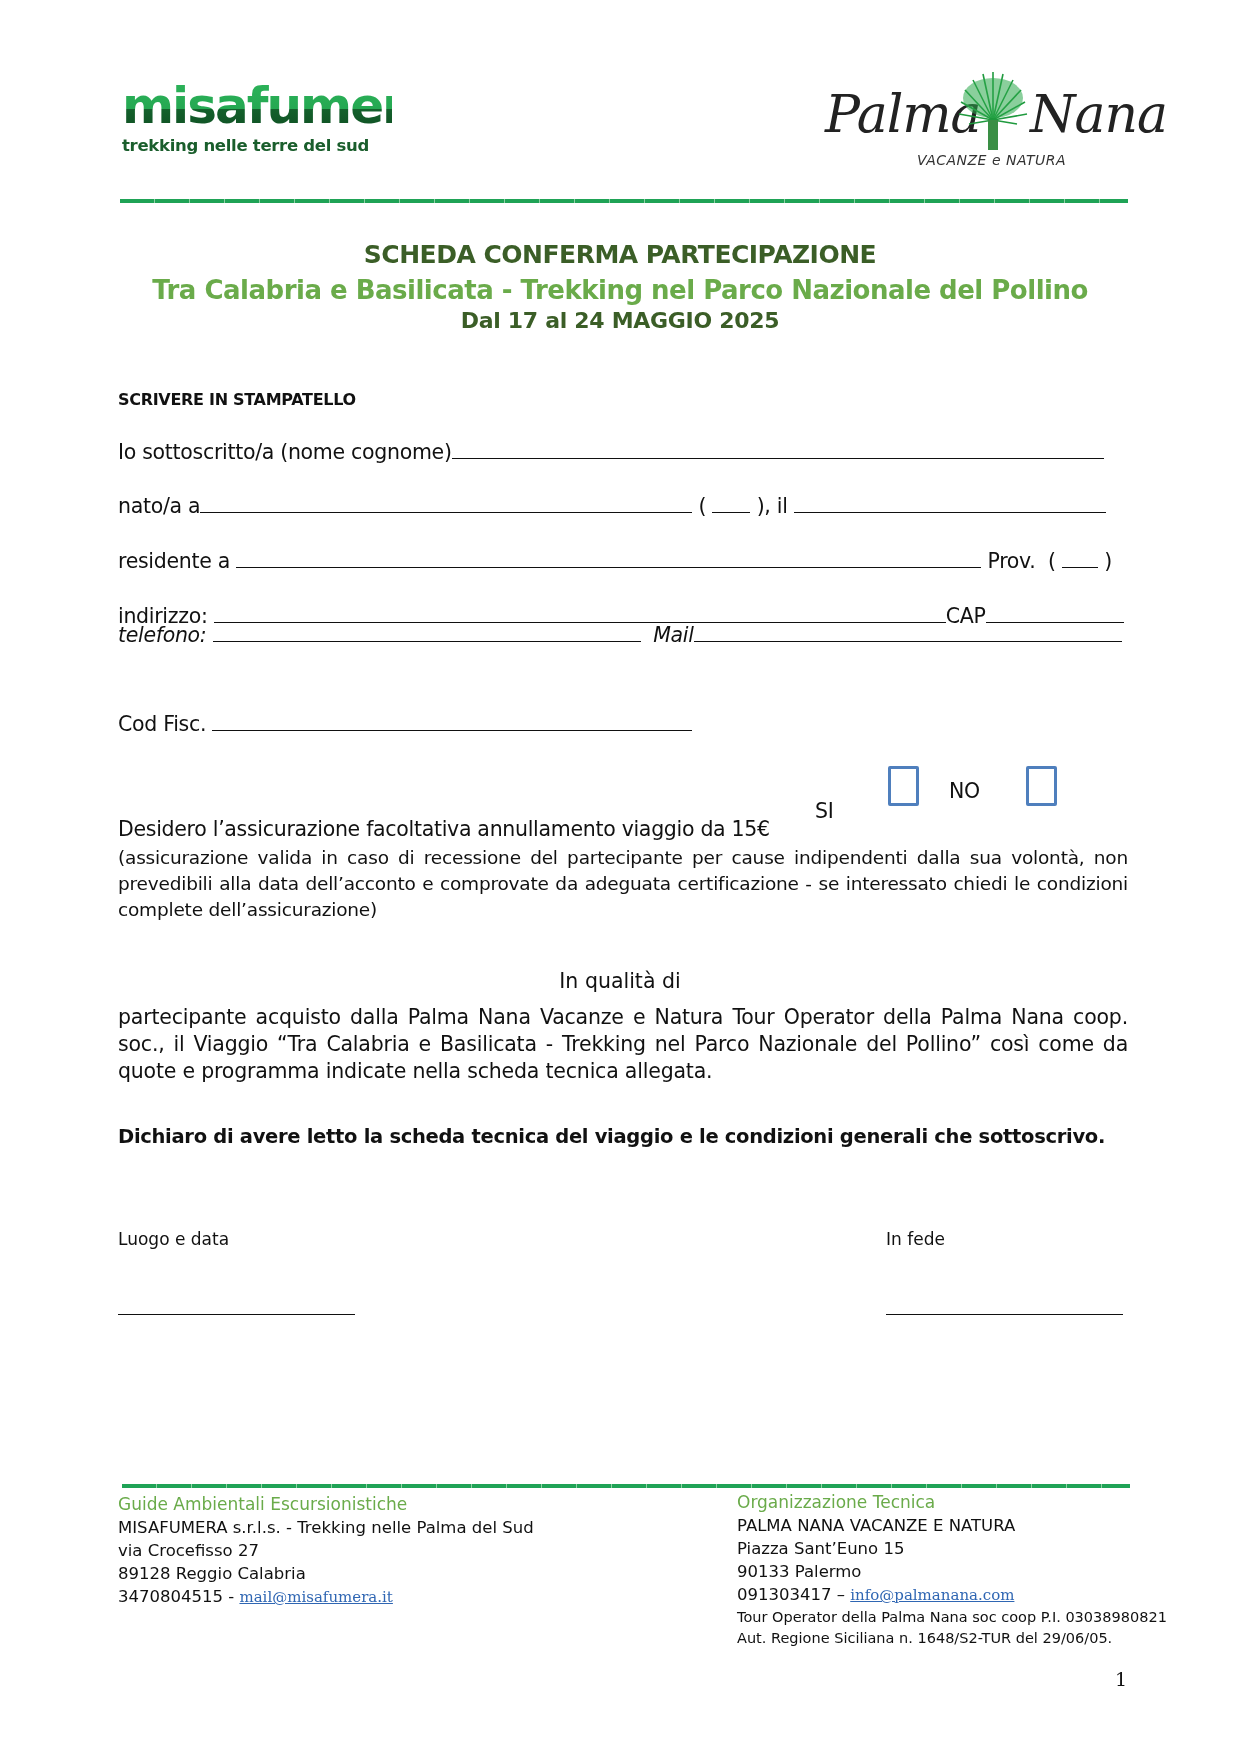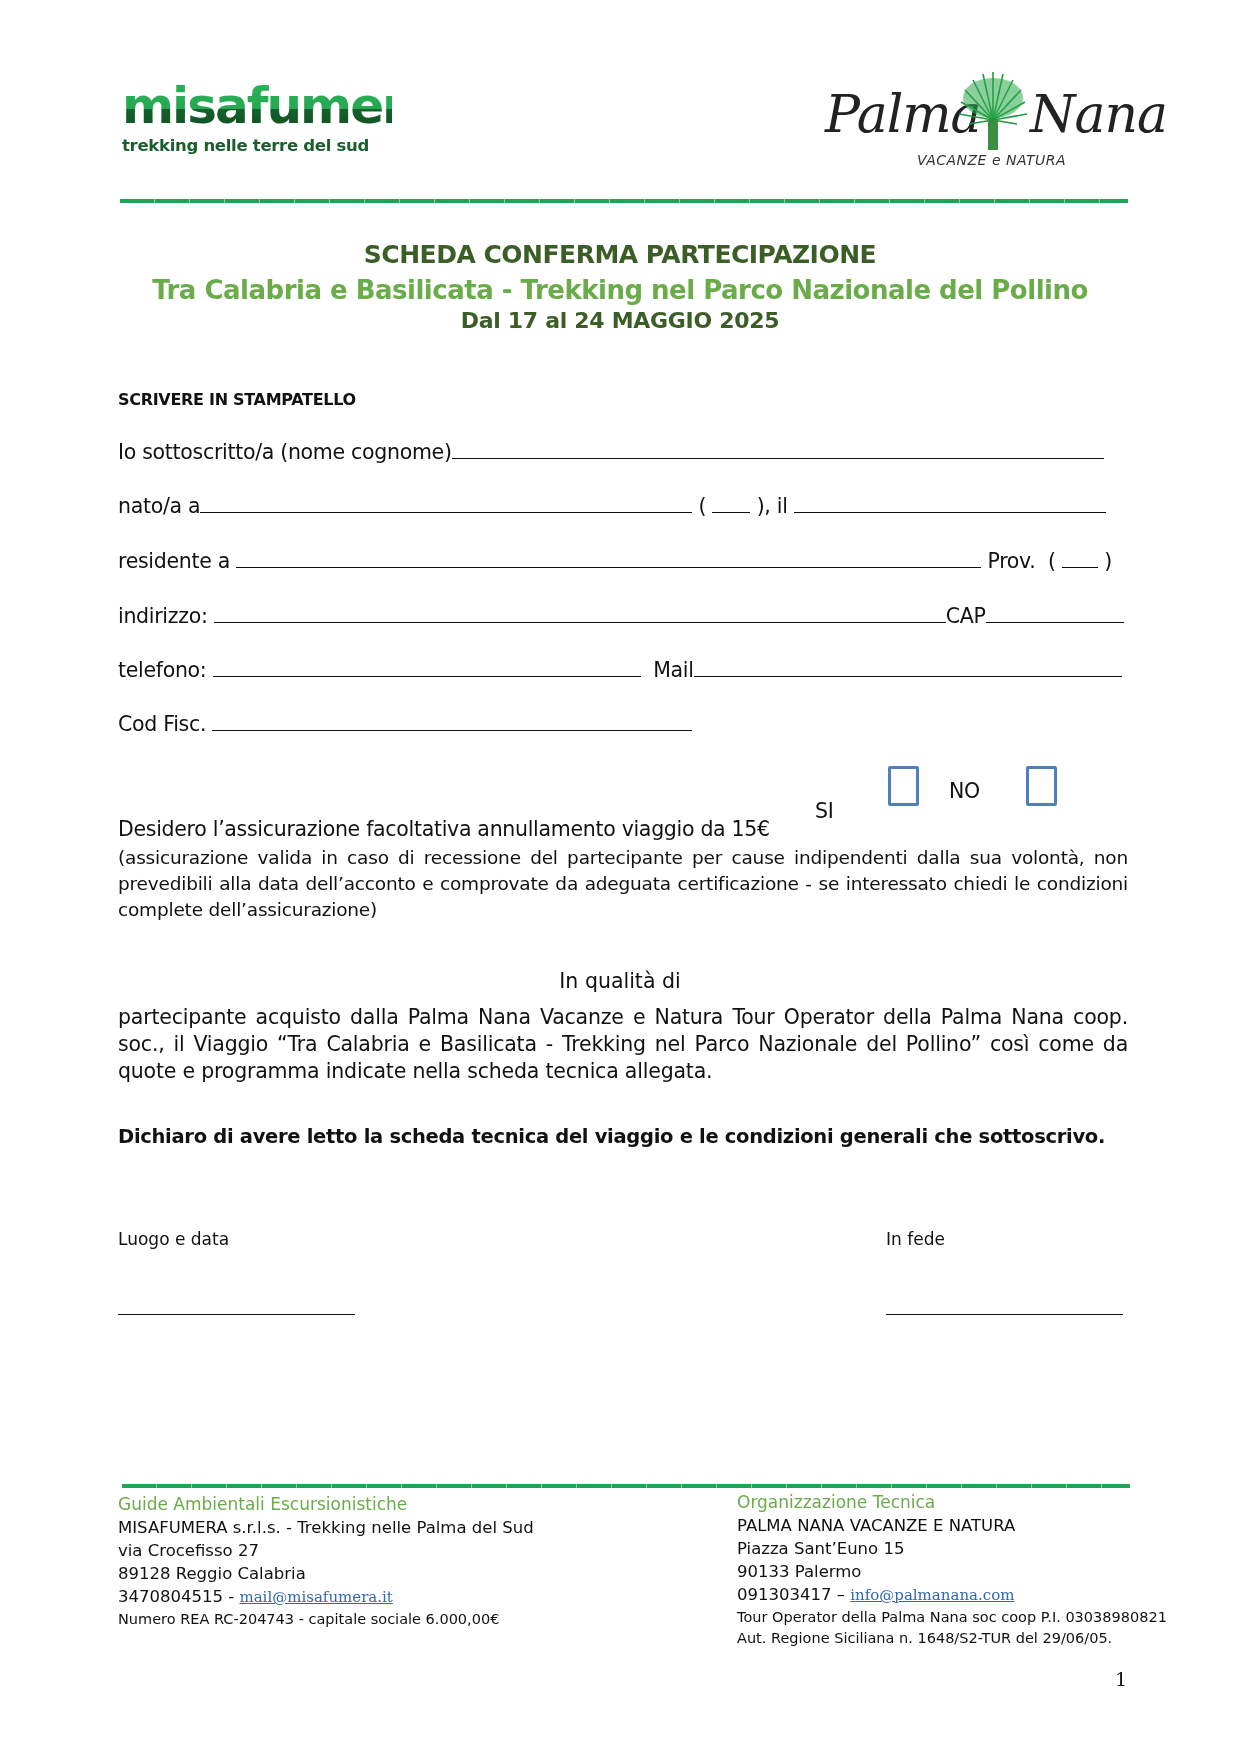--- a/index.html
+++ b/index.html
@@ -99,21 +99,21 @@
   &nbsp;<span>(</span>
   <span class="fill" style="width:36px;"></span>
   <span>)</span>
 </div>
 
 <div class="abs row" style="top:604px;">
   <span>indirizzo:</span>
   <span class="fill" style="width:732px;"></span><span>CAP</span><span class="fill" style="width:138px;"></span>
 </div>
 
-<div class="abs row" style="top:658px;">
+<div class="abs row" style="top:623px;font-style:italic;">
   <span>telefono:</span>
   <span class="fill" style="width:428px;"></span>
   &nbsp;<span>Mail</span><span class="fill" style="width:428px;"></span>
 </div>
 
 <div class="abs row" style="top:712px;">
   <span>Cod Fisc.</span>
   <span class="fill" style="width:480px;"></span>
 </div>
 
@@ -137,21 +137,20 @@
 <div class="abs sig-line" style="left:886px; top:1314px; width:237px;"></div>
 
 <div class="abs green-rule" style="left:122px; top:1484px; width:1008px;"></div>
 
 <div class="abs foot" style="left:118px; top:1493px; width:520px;">
   <div class="head">Guide Ambientali Escursionistiche</div>
   <div>MISAFUMERA s.r.l.s. - Trekking nelle Palma del Sud</div>
   <div>via Crocefisso 27</div>
   <div>89128 Reggio Calabria</div>
   <div><span>3470804515 -</span> <a>mail@misafumera.it</a></div>
-  <div class="small2">Numero REA RC-204743 - capitale sociale 6.000,00€</div>
 </div>
 
 <div class="abs foot" style="left:737px; top:1491px; width:480px;">
   <div class="head">Organizzazione Tecnica</div>
   <div>PALMA NANA VACANZE E NATURA</div>
   <div>Piazza Sant’Euno 15</div>
   <div>90133 Palermo</div>
   <div><span>091303417 –</span> <a>info@palmanana.com</a></div>
   <div class="small2">Tour Operator della Palma Nana soc coop P.I. 03038980821</div>
   <div class="small2">Aut. Regione Siciliana n. 1648/S2-TUR del 29/06/05.</div>

